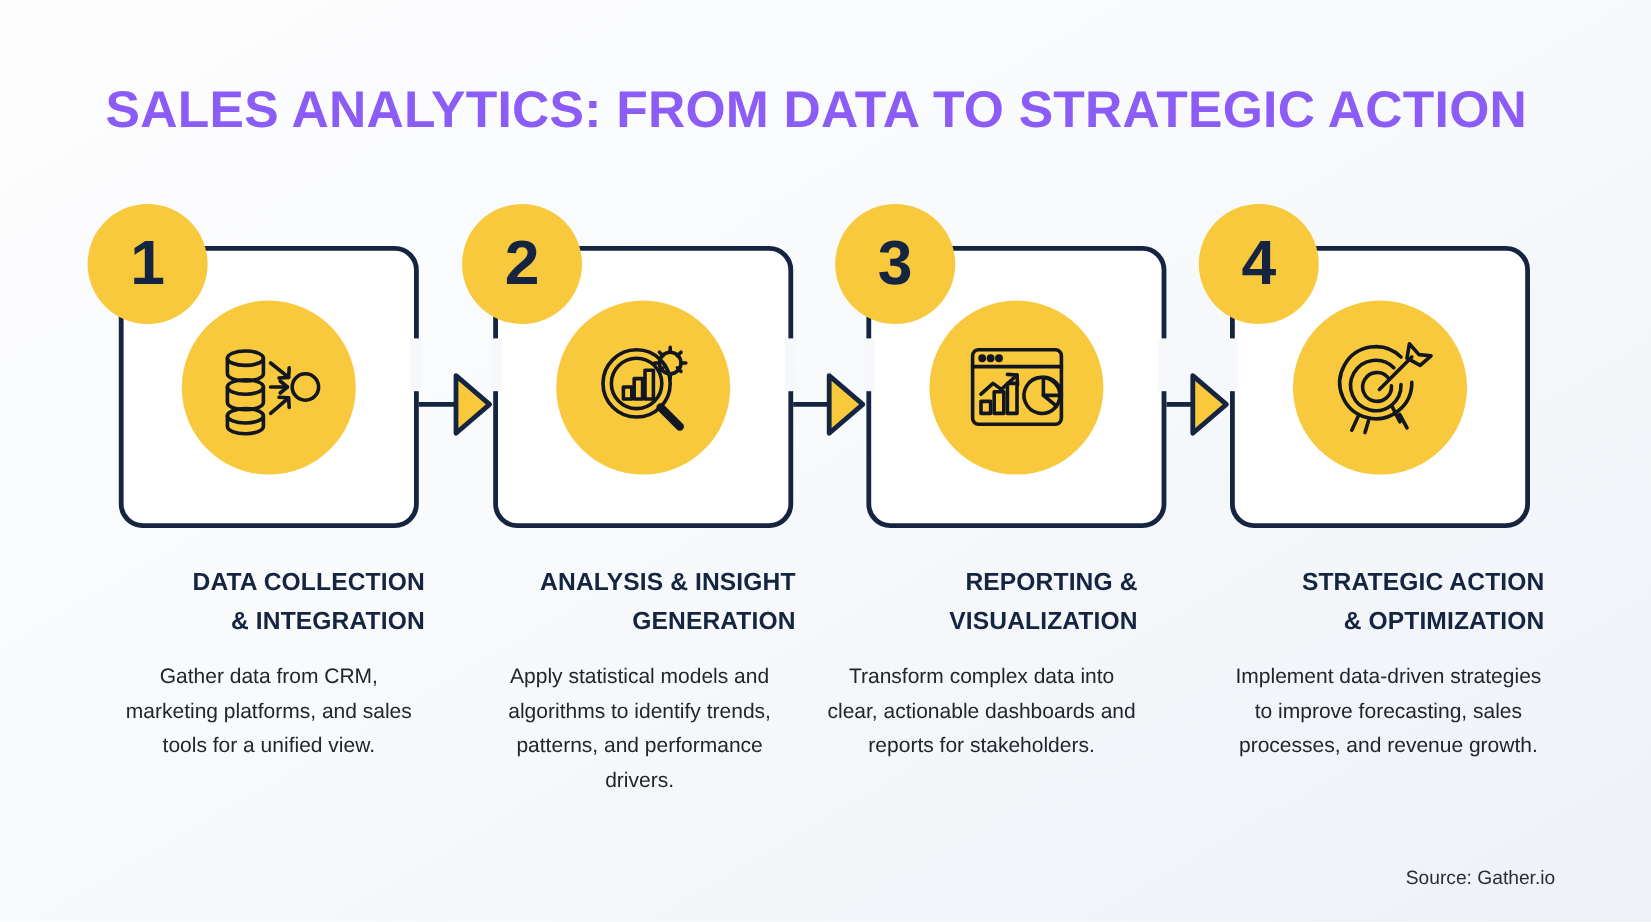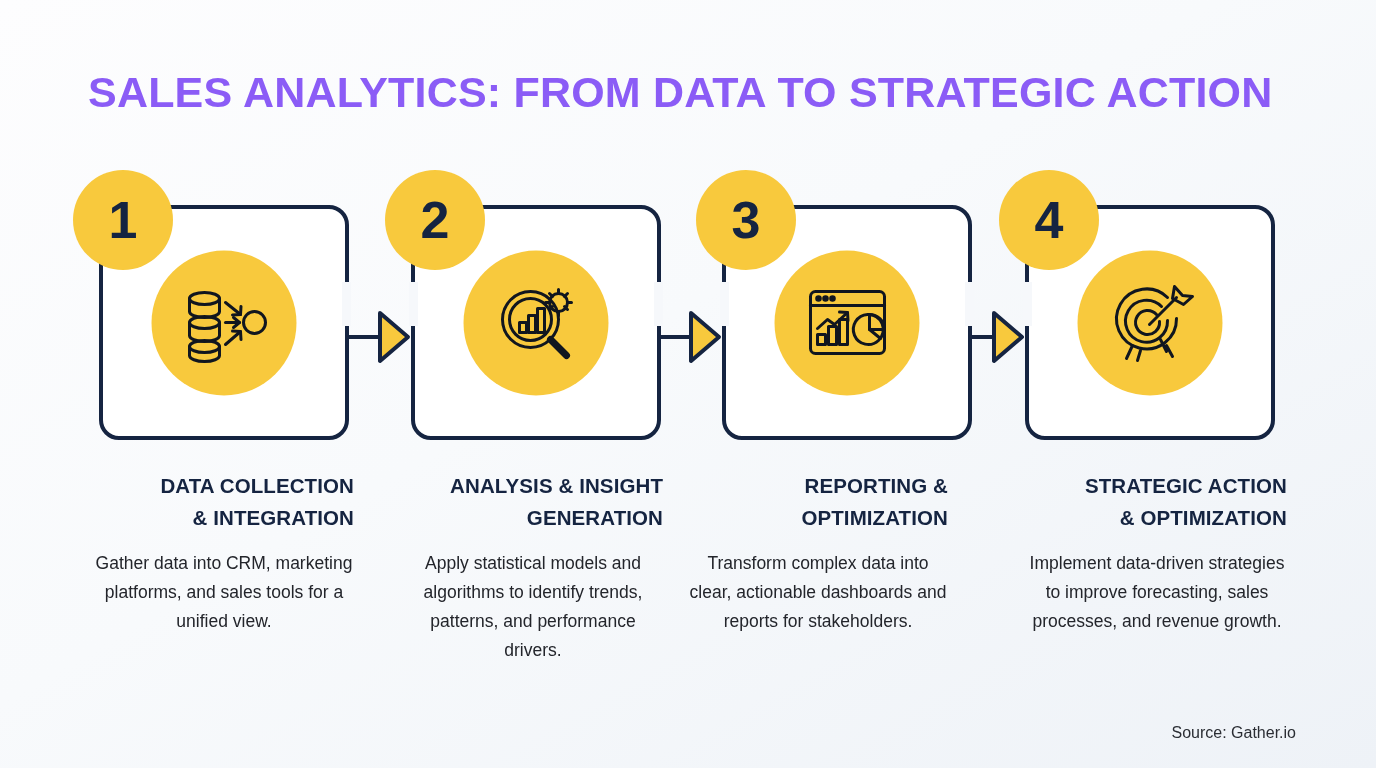--- a/index.html
+++ b/index.html
@@ -234,35 +234,35 @@
     </div>
   </div>
 
 </div>
 
 <div class="caption s1">
   <div class="cap-title">
     <div>DATA COLLECTION</div>
     <div>&amp; INTEGRATION</div>
   </div>
-  <div class="cap-desc">Gather data into CRM, marketing platforms, and sales tools for a unified view.</div>
+  <div class="cap-desc">Gather data from CRM, marketing platforms, and sales tools for a unified view.</div>
 </div>
 
 <div class="caption s2">
   <div class="cap-title">
     <div>ANALYSIS &amp; INSIGHT</div>
     <div>GENERATION</div>
   </div>
   <div class="cap-desc">Apply statistical models and algorithms to identify trends, patterns, and performance drivers.</div>
 </div>
 
 <div class="caption s3">
   <div class="cap-title">
     <div>REPORTING &amp;</div>
-    <div>OPTIMIZATION</div>
+    <div>VISUALIZATION</div>
   </div>
   <div class="cap-desc">Transform complex data into clear, actionable dashboards and reports for stakeholders.</div>
 </div>
 
 <div class="caption s4">
   <div class="cap-title">
     <div>STRATEGIC ACTION</div>
     <div>&amp; OPTIMIZATION</div>
   </div>
   <div class="cap-desc">Implement data-driven strategies to improve forecasting, sales processes, and revenue growth.</div>

